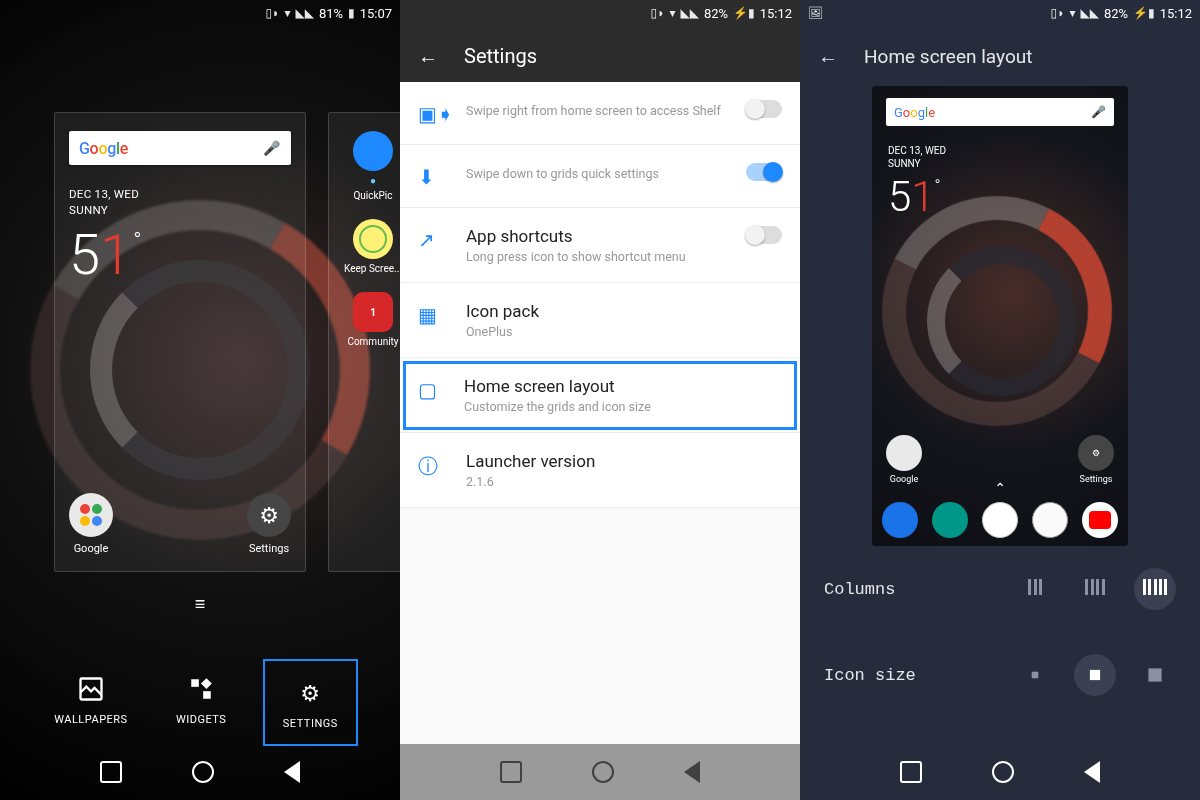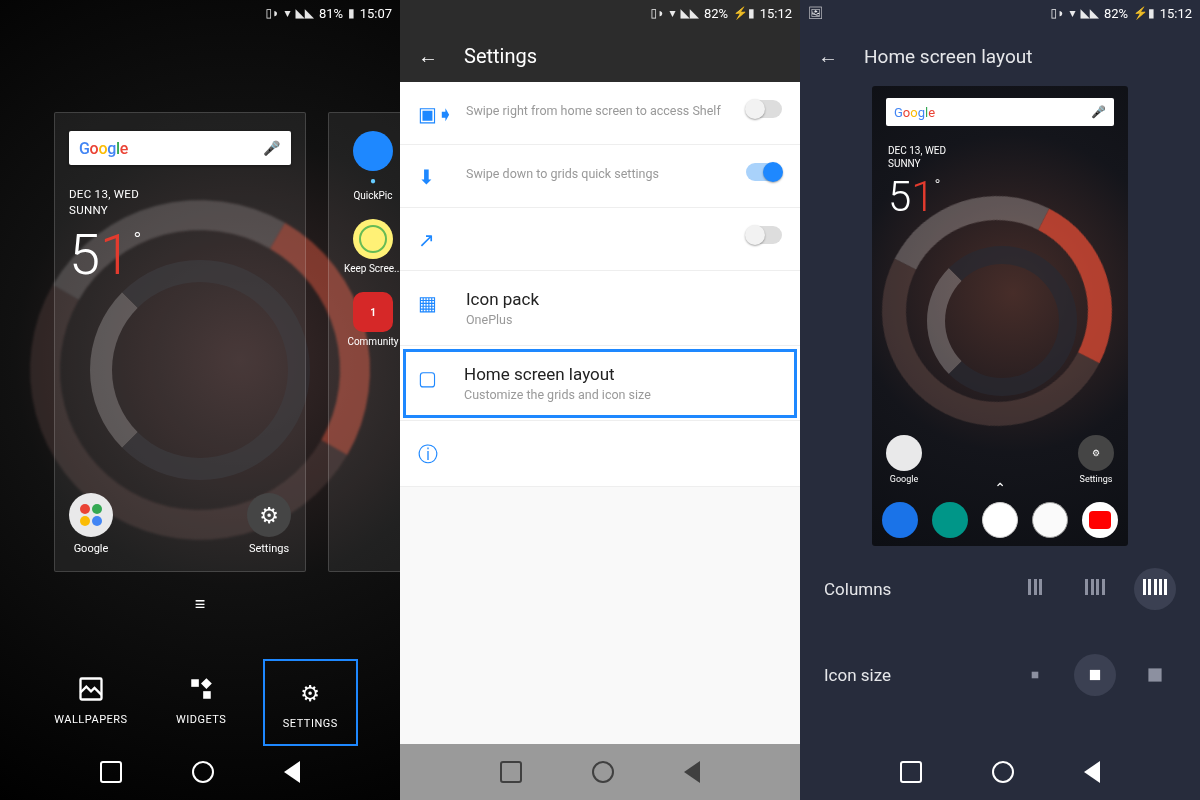--- a/index.html
+++ b/index.html
@@ -85,21 +85,21 @@
   .papps{position:absolute;bottom:62px;left:14px;right:14px;display:flex;justify-content:space-between;}
   .papps .ap{display:flex;flex-direction:column;align-items:center;gap:3px;font-size:9px;color:#fff;}
   .papps .ap .ic{width:36px;height:36px;border-radius:50%;}
   .pdock{position:absolute;bottom:8px;left:10px;right:10px;display:flex;justify-content:space-between;}
   .pdock .d{width:36px;height:36px;border-radius:50%;}
   .d.phone{background:#1a73e8;} .d.msg{background:#009688;} .d.chr{background:#fff;border:1px solid #ccc;position:relative;} .d.cam{background:#fafafa;border:1px solid #999;} .d.yt{background:#fff;position:relative;}
   .d.yt::after{content:"";position:absolute;inset:9px 7px;background:#f00;border-radius:4px;}
   .caret{position:absolute;bottom:50px;left:0;right:0;text-align:center;color:#fff;font-size:14px;}
 
   .optrow{display:flex;align-items:center;padding:22px 24px;font-size:17px;gap:18px;}
-  .optrow .lbl{flex:1;}
+  .optrow .lbl{flex:1;font-family:Liberation Mono, monospace;}
   .optbtn{width:42px;height:42px;border-radius:50%;display:flex;align-items:center;justify-content:center;color:#8c90a0;}
   .optbtn.sel{background:#3b4052;color:#fff;}
   .colglyph span{display:inline-block;width:3px;height:16px;background:currentColor;margin:0 1.2px;}
   .colglyph.c3 span:nth-child(n+4){display:none}
   .colglyph.c4 span:nth-child(n+5){display:none}
   .sz{width:12px;height:12px;background:currentColor;}
   .sz.s{transform:scale(.55)} .sz.m{transform:scale(.85)} .sz.l{transform:scale(1.1)}
 
 </style>
 </head>
@@ -228,38 +228,46 @@
     </div>
     <div class="setrow">
       <div class="ric">⬇</div>
       <div class="txt">
           <div class="s">Swipe down to grids quick settings</div>
         </div>
       <div class="toggle on"></div>
     </div>
     <div class="setrow">
       <div class="ric">↗</div>
+      <div class="txt">
+          <div class="t">App shortcuts</div>
+          <div class="s">Long press icon to show shortcut menu</div>
+        </div>
       <div class="toggle"></div>
     </div>
     <div class="setrow">
       <div class="ric">▦</div>
       <div class="txt">
           <div class="t">Icon pack</div>
           <div class="s">OnePlus</div>
         </div>
     </div>
     <div class="setrow highlight">
       <div class="ric">▢</div>
       <div class="txt">
           <div class="t">Home screen layout</div>
           <div class="s">Customize the grids and icon size</div>
         </div>
     </div>
     <div class="setrow">
       <div class="ric">ⓘ</div>
+      <div class="txt">
+          <div class="t">Launcher version</div>
+          <div class="s">2.1.6</div>
+        </div>
     </div>
   </div>
 
   <div class="navbar grey">
     <div class="nv square"></div>
     <div class="nv circle"></div>
     <div class="nv tri"></div>
   </div>
 </div>
 

